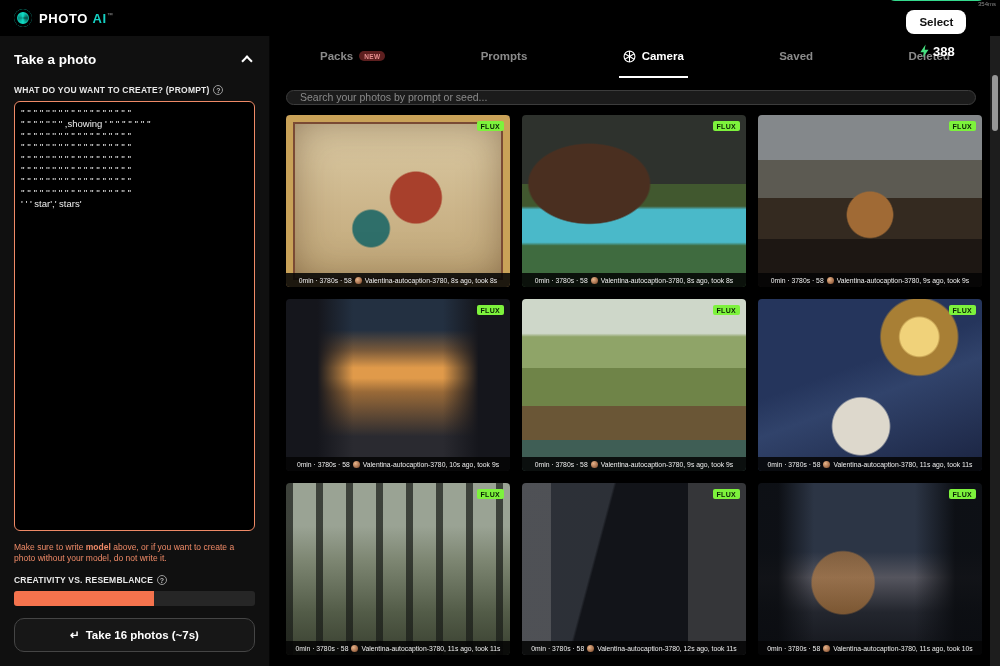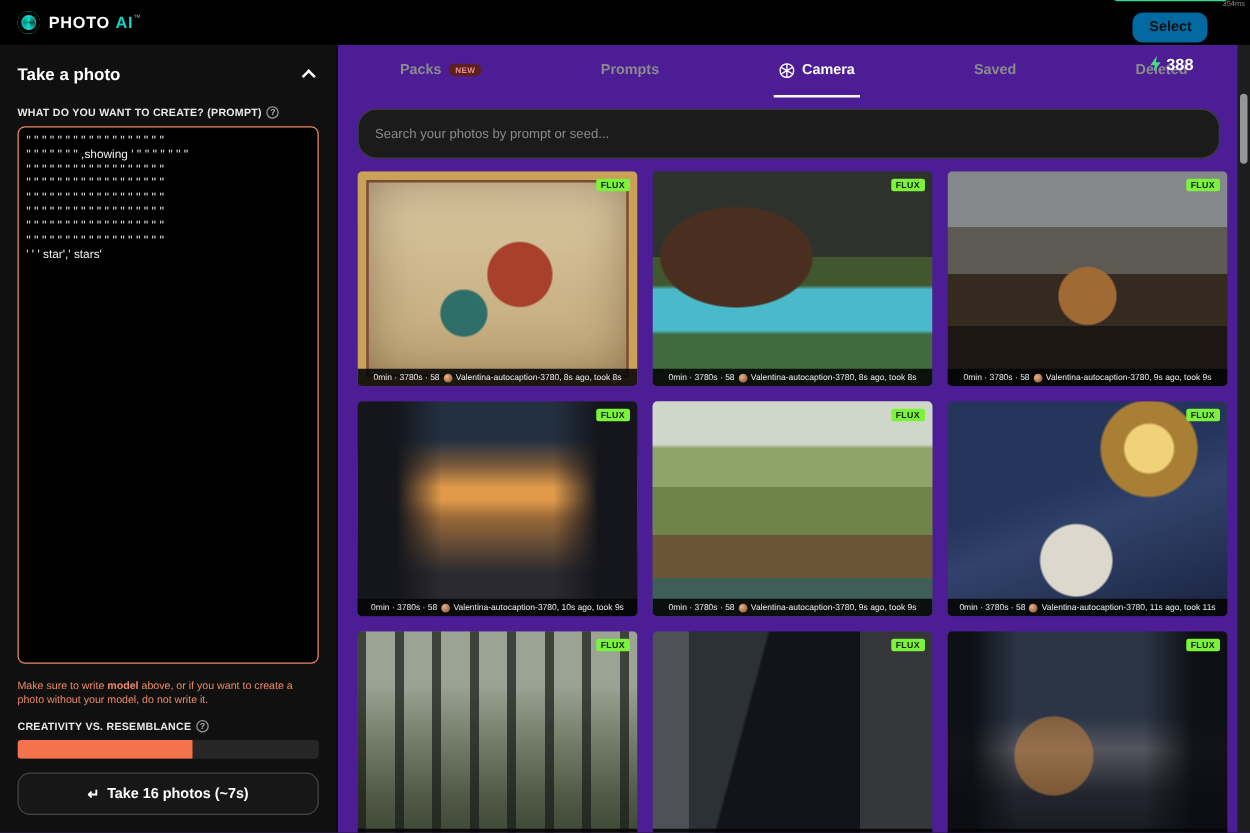--- a/index.html
+++ b/index.html
@@ -24,21 +24,21 @@
   .logo-photo { font-size:13px; font-weight:bold; letter-spacing:.6px; color:#fff;margin-top:48px; }
   .logo-ai { font-size:13px; font-weight:bold; letter-spacing:.6px; color:#15d1c3; }
   .logo-tm { font-size:6px; color:#9a9a9a; vertical-align:super; }
   .header-right { margin-left:auto; display:flex; align-items:center; gap:9px;flex-direction:column; }
   .btn-take-photo {
     background:#35da8d; color:#05251a; border:none; border-radius:8px;
     font-size:11.5px; font-weight:bold; padding:6px 12px; cursor:pointer;
     font-family:inherit;
   }
   .btn-select {
-    background:#0369a1; color:#111; border:none; border-radius:8px;
+    background:#ffffff; color:#111; border:none; border-radius:8px;
     font-size:11.5px; font-weight:bold; padding:6px 13px; cursor:pointer;
     font-family:inherit;
   }
   .credits { display:flex; align-items:center; gap:1px; font-size:13px; font-weight:bold; }
   .bolt-icon { width:14px; height:16px; display:inline-block; }
 
   
   .sidebar {
     position:absolute; top:36px; left:0; width:270px; bottom:0;
     background:#101010; border-right:1px solid #050505; padding:16px 14px; z-index:20;
@@ -73,36 +73,36 @@
     background:linear-gradient(rgba(16,16,16,0), #101010 35%);
   }
   .btn-take-16 {
     width:100%; height:34px; background:#171717; color:#fff;
     border:1px solid #454545; border-radius:10px; cursor:pointer;
     font-size:11.5px; font-weight:bold; font-family:inherit;
     display:flex; align-items:center; justify-content:center; gap:6px;
   }
 
   
-  .main { position:absolute; top:36px; left:270px; right:0; bottom:0; background:#4c1d95; }
+  .main { position:absolute; top:36px; left:270px; right:0; bottom:0; background:#000000; }
   .tabs { display:flex; justify-content:space-between; align-items:stretch; height:42px; padding:0 46px; }
   .tab {
     display:flex; align-items:center; gap:6px; padding:0 4px;
     font-size:11.5px; font-weight:bold; color:#8b8b8b;
     border-bottom:2px solid transparent; cursor:pointer;
   }
   .tab.active { color:#fff; border-bottom-color:#fff; }
   .new-badge {
     background:#5d1f1f; color:#e89090; font-size:6.5px; font-weight:bold;
     padding:1.5px 5px; border-radius:7px; letter-spacing:.3px;
   }
   .aperture-icon { width:13px; height:13px; }
   .search-row { padding:9px 24px 0 16px; }
   .search-input {
-    width:100%; height:40px; background:#1b1b1b; border:1px solid #3c3c3c;
+    width:100%; height:15px; background:#1b1b1b; border:1px solid #3c3c3c;
     border-radius:15px; color:#ddd; font-size:10.5px; padding:0 13px; font-family:inherit;
   }
   .search-input::placeholder { color:#8a8a8a; }
   .grid {
     display:grid; grid-template-columns:repeat(3, 224px);
     gap:12px; padding:10px 0 0 16px;
   }
   .photo { position:relative; width:224px; height:172px; border-radius:4px; overflow:hidden; background:#222; cursor:pointer; }
   .flux-badge {
     position:absolute; top:6px; right:6px; z-index:3;

